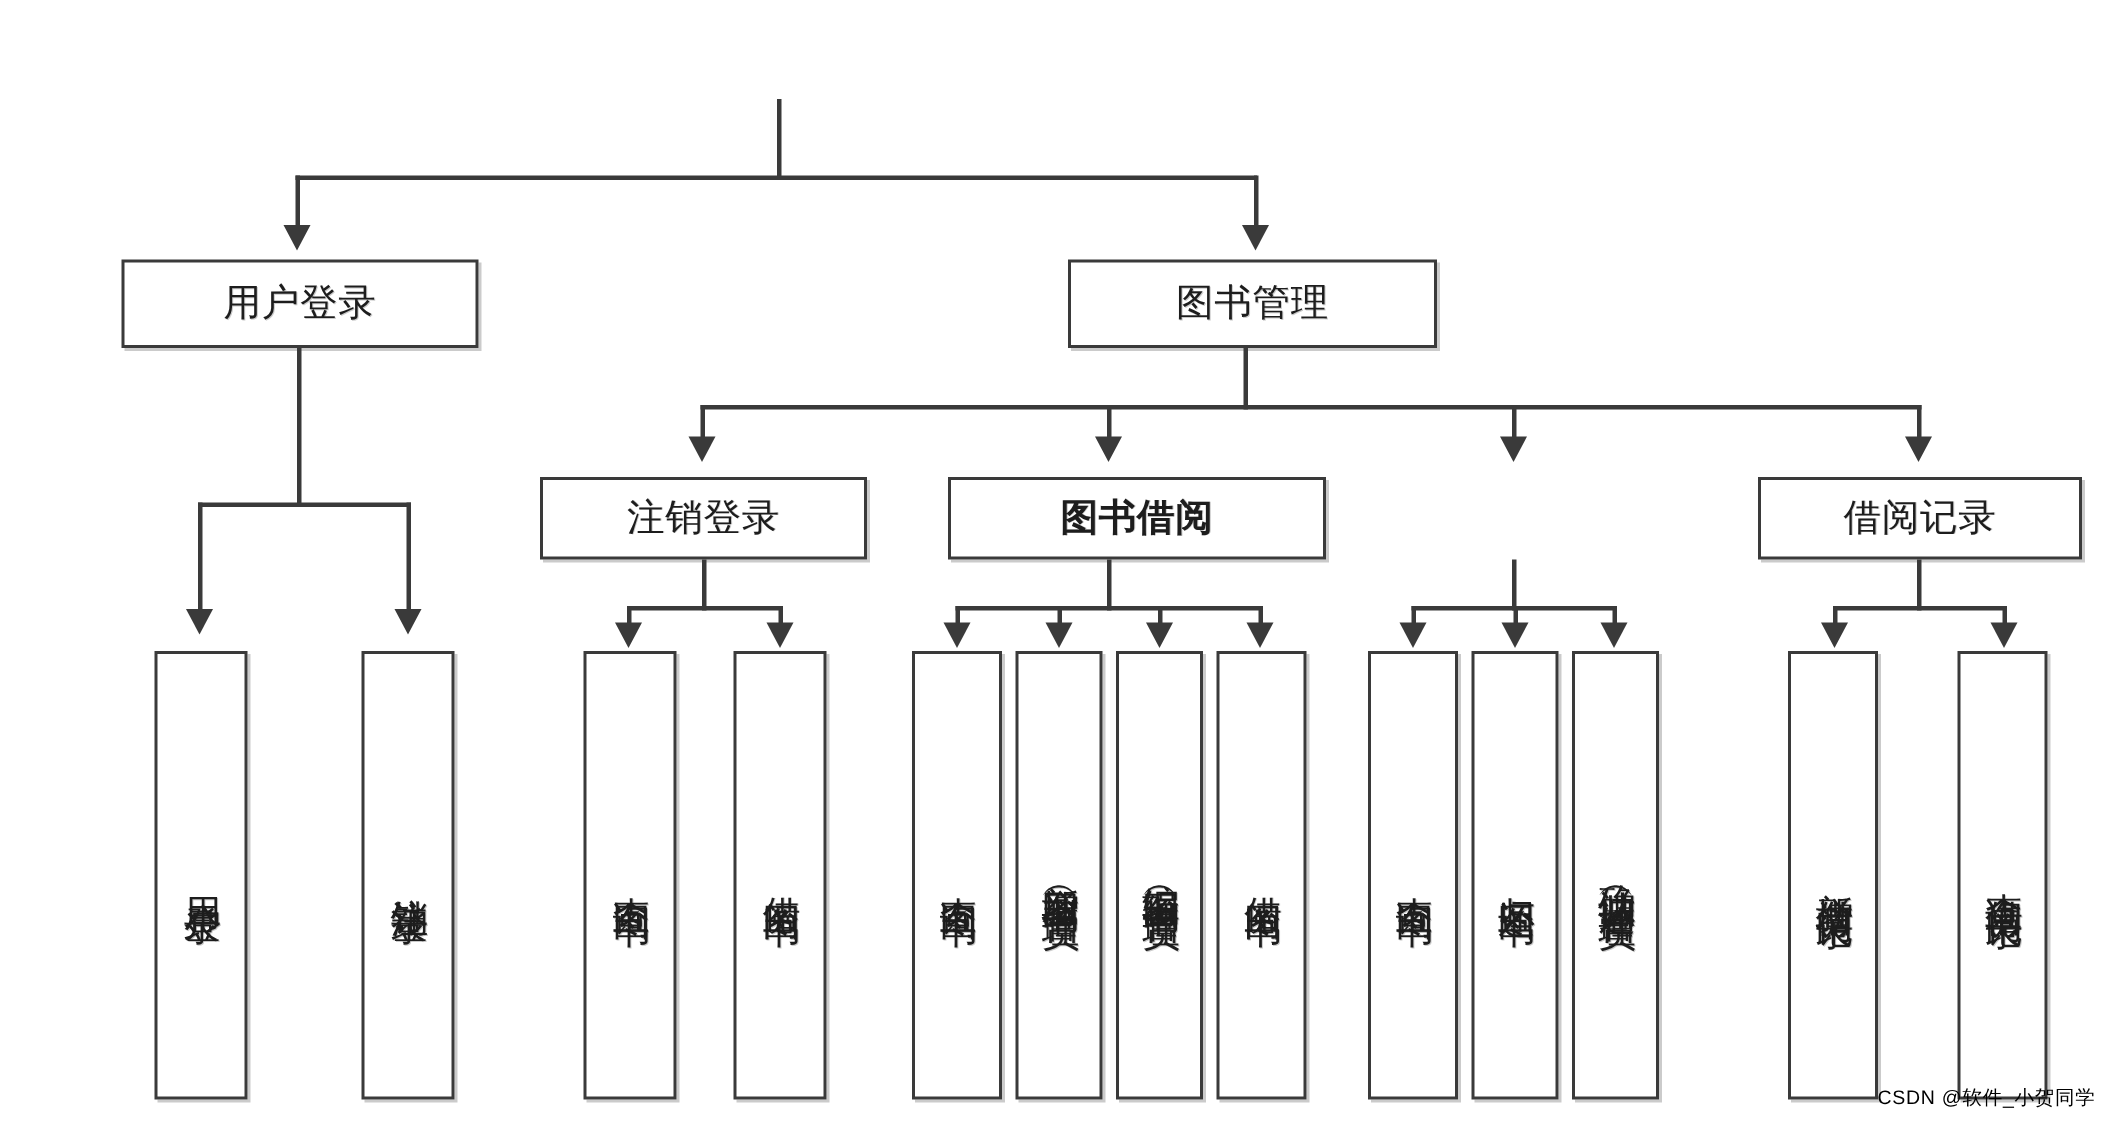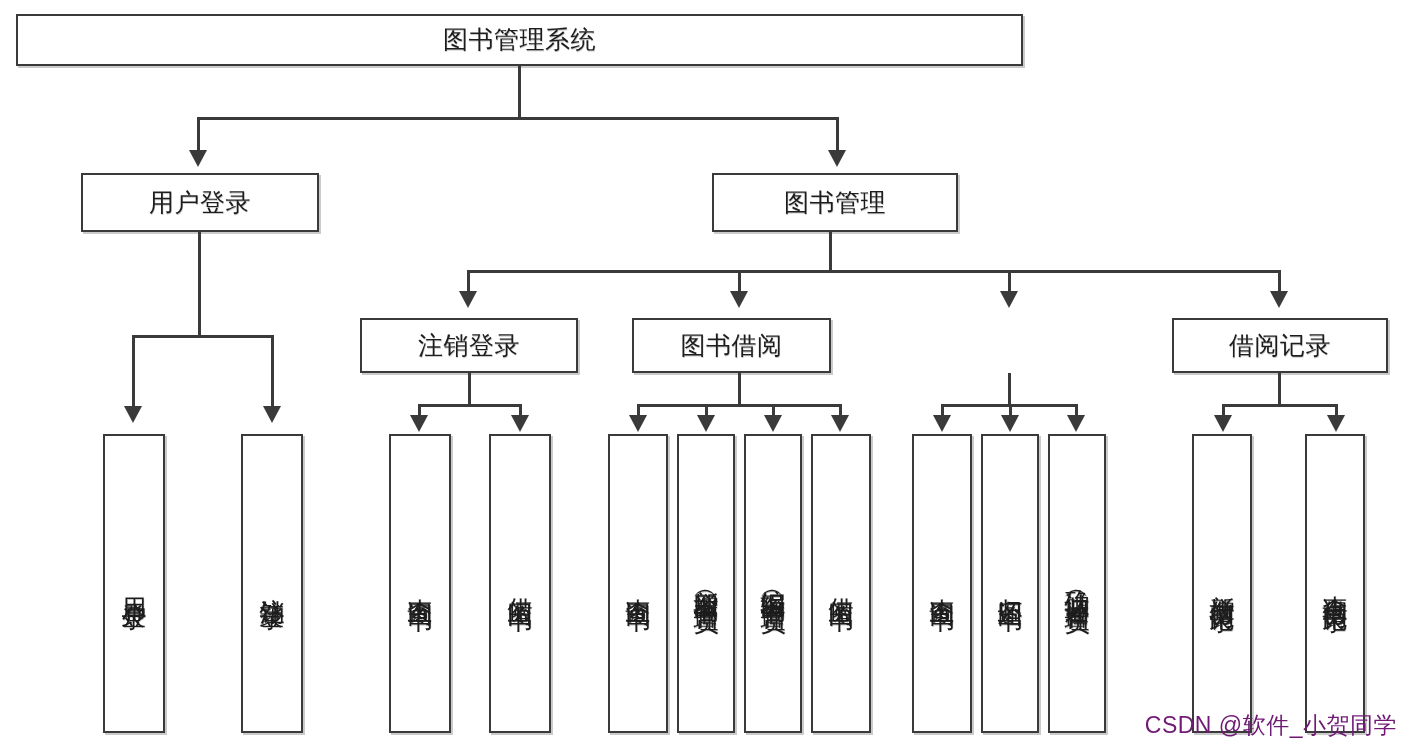--- a/index.html
+++ b/index.html
@@ -69,35 +69,32 @@
     width: 0;
     height: 0;
     border-left: 9px solid transparent;
     border-right: 9px solid transparent;
     border-top: 17px solid #3a3a3a;
   }
   .watermark {
     position: absolute;
     right: 8px;
     bottom: 6px;
-    font-size: 23px;
-    color: #701a75;
+    font-size: 13px;
+    color: #000000;
     letter-spacing: 0.5px;
     white-space: nowrap;
     user-select: none;
   }
 </style>
 </head>
 <body>
 
 <div id="canvas">
 
-  <div class="node h root" style="left:16px; top:14px; width:1007px; height:52px;">
-    <span class="label">图书管理系统</span>
-  </div>
 
   <div class="ln v" style="left:518px; top:66px; height:53px;"></div>
   <div class="ln h" style="left:197px; top:117px; width:641px;"></div>
   <div class="ln v" style="left:197px; top:117px; height:34px;"></div>
   <div class="arrow" style="left:189px; top:150px;"></div>
   <div class="ln v" style="left:836px; top:117px; height:34px;"></div>
   <div class="arrow" style="left:828px; top:150px;"></div>
 
   <div class="node h" style="left:81px; top:173px; width:238px; height:59px;">
     <span class="label">用户登录</span>
@@ -120,21 +117,21 @@
   <div class="ln v" style="left:738px; top:270px; height:22px;"></div>
   <div class="arrow" style="left:730px; top:291px;"></div>
   <div class="ln v" style="left:1008px; top:270px; height:22px;"></div>
   <div class="arrow" style="left:1000px; top:291px;"></div>
   <div class="ln v" style="left:1278px; top:270px; height:22px;"></div>
   <div class="arrow" style="left:1270px; top:291px;"></div>
 
   <div class="node h" style="left:360px; top:318px; width:218px; height:55px;">
     <span class="label">注销登录</span>
   </div>
-  <div class="node h" style="left:632px; top:318px; width:199px; height:55px;">
+  <div class="node h" style="left:632px; top:318px; width:252px; height:55px;font-weight:bold;">
     <span class="label">图书借阅</span>
   </div>
   <div class="node h" style="left:1172px; top:318px; width:216px; height:55px;font-family:Liberation Serif, serif;">
     <span class="label">借阅记录</span>
   </div>
 
   <div class="ln v" style="left:468px; top:373px; height:34px;"></div>
   <div class="ln h" style="left:418px; top:404px; width:104px;"></div>
   <div class="ln v" style="left:418px; top:404px; height:12px;"></div>
   <div class="arrow" style="left:410px; top:415px;"></div>

